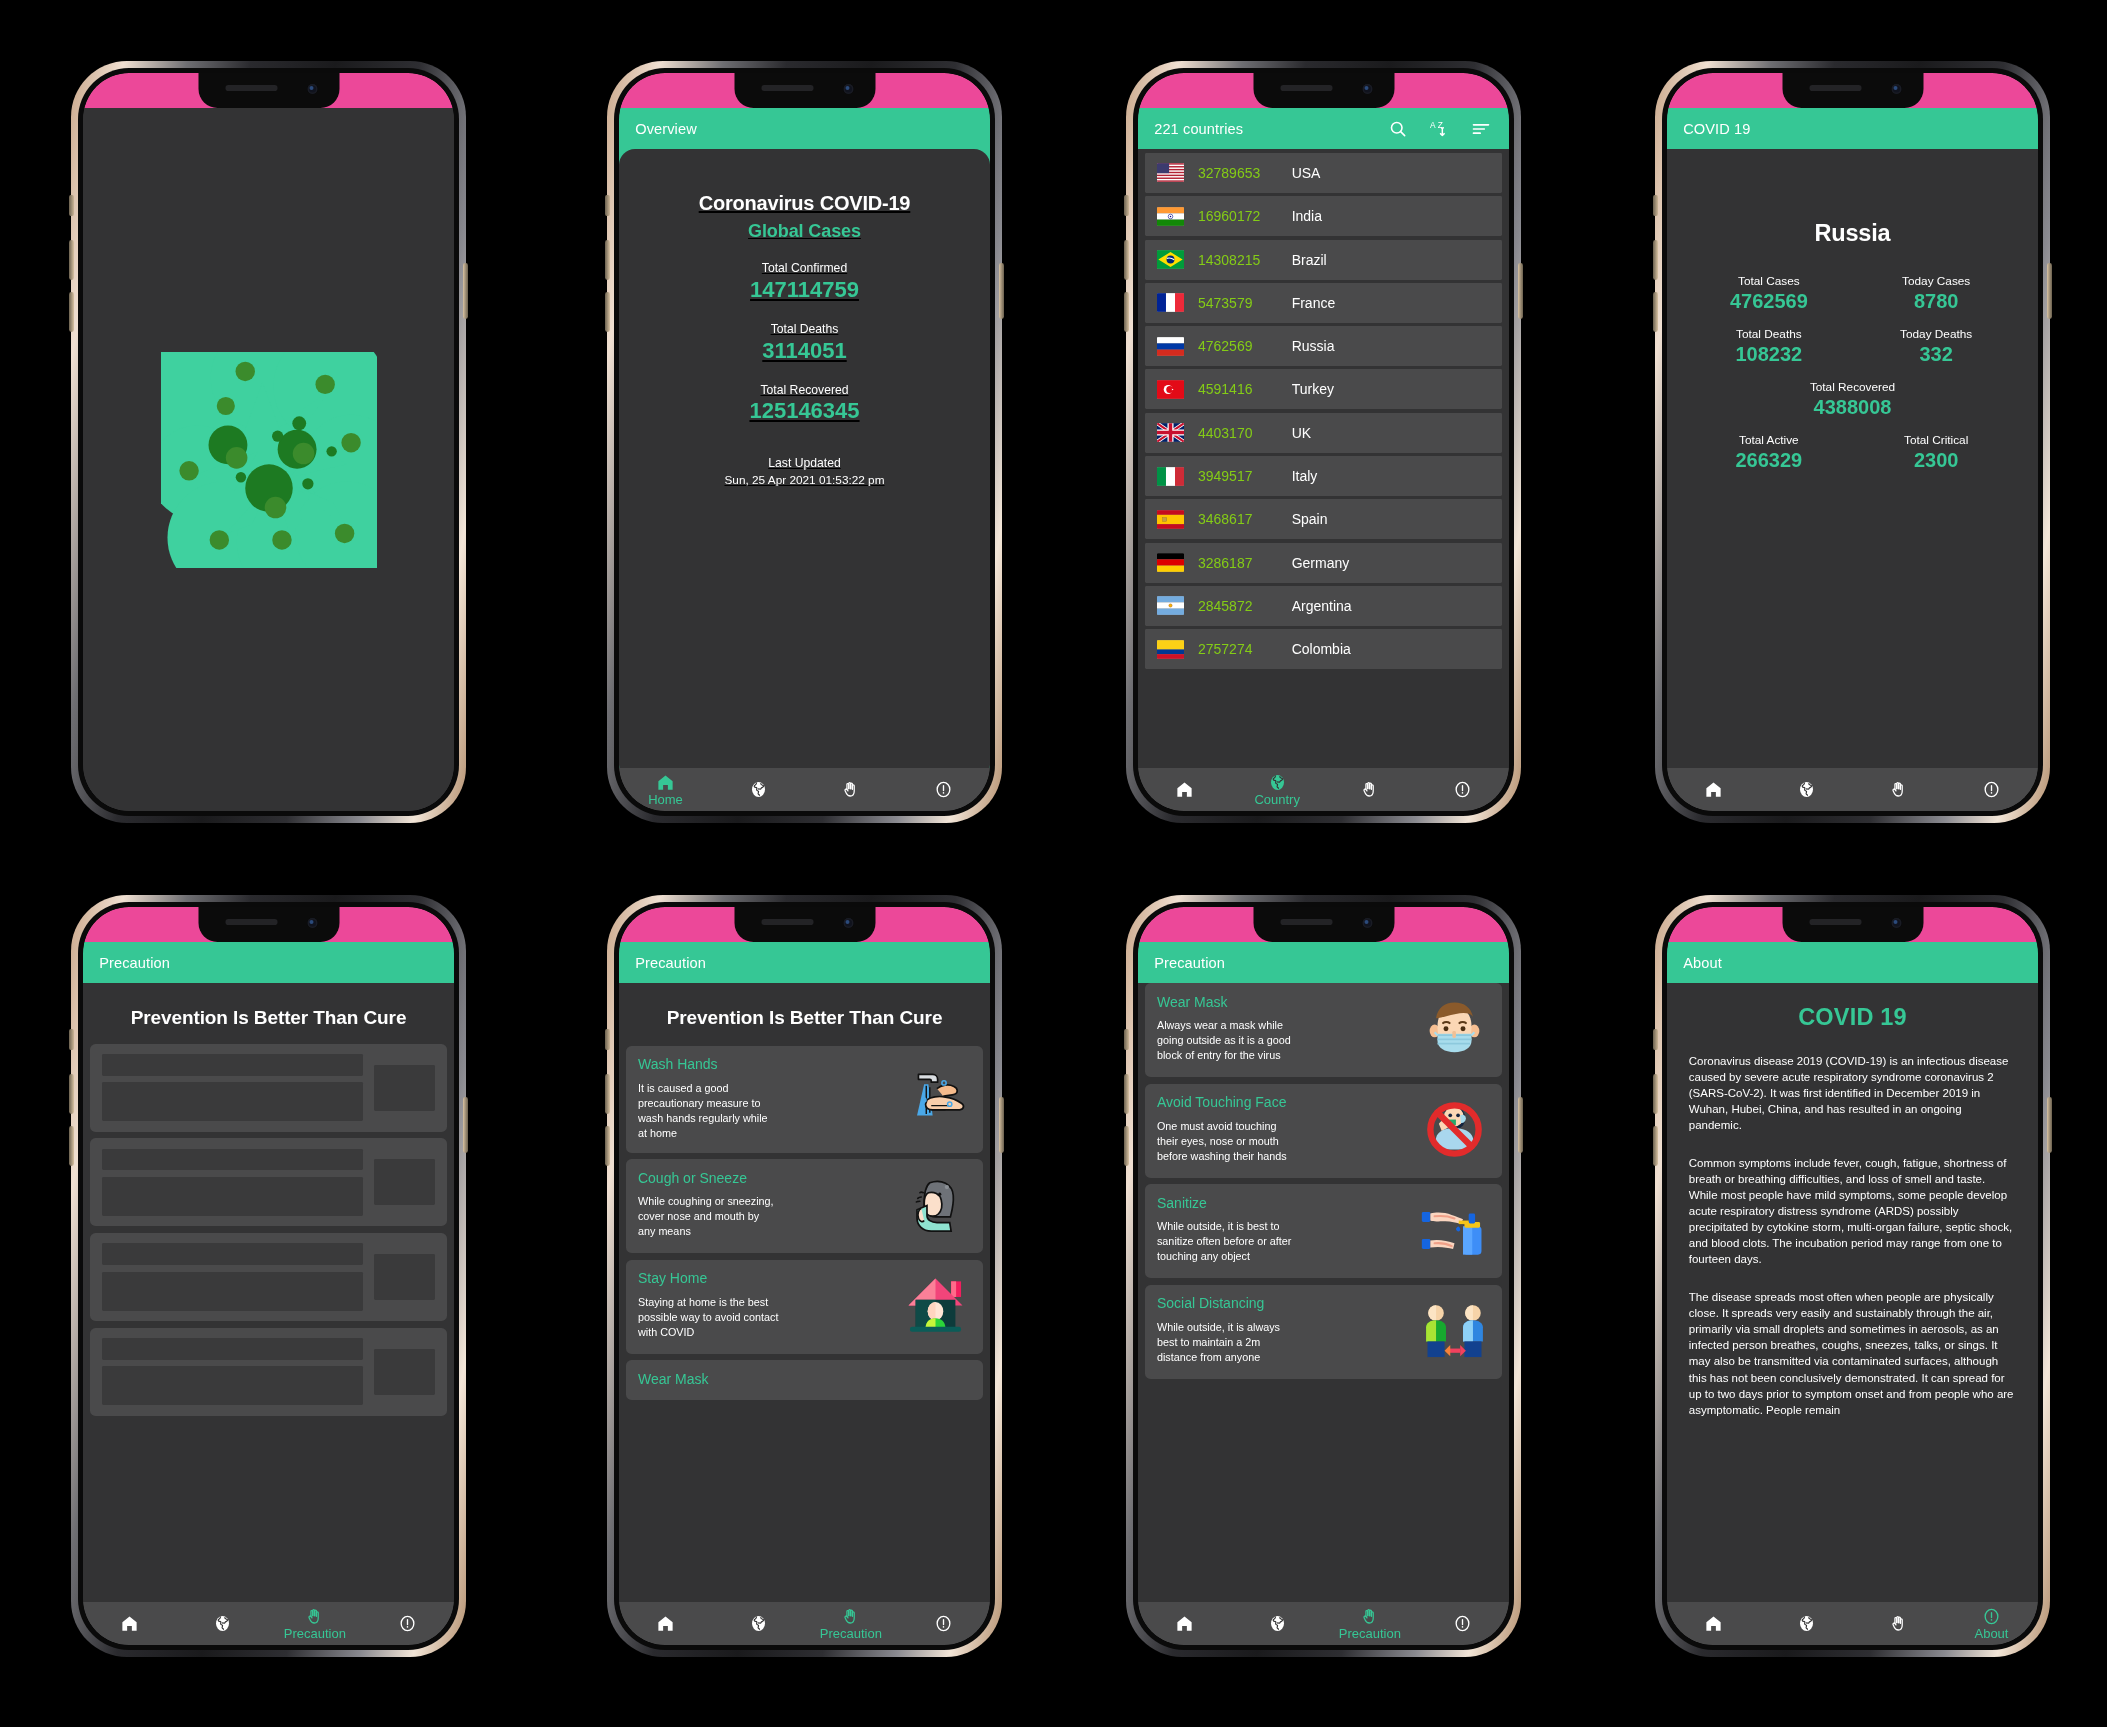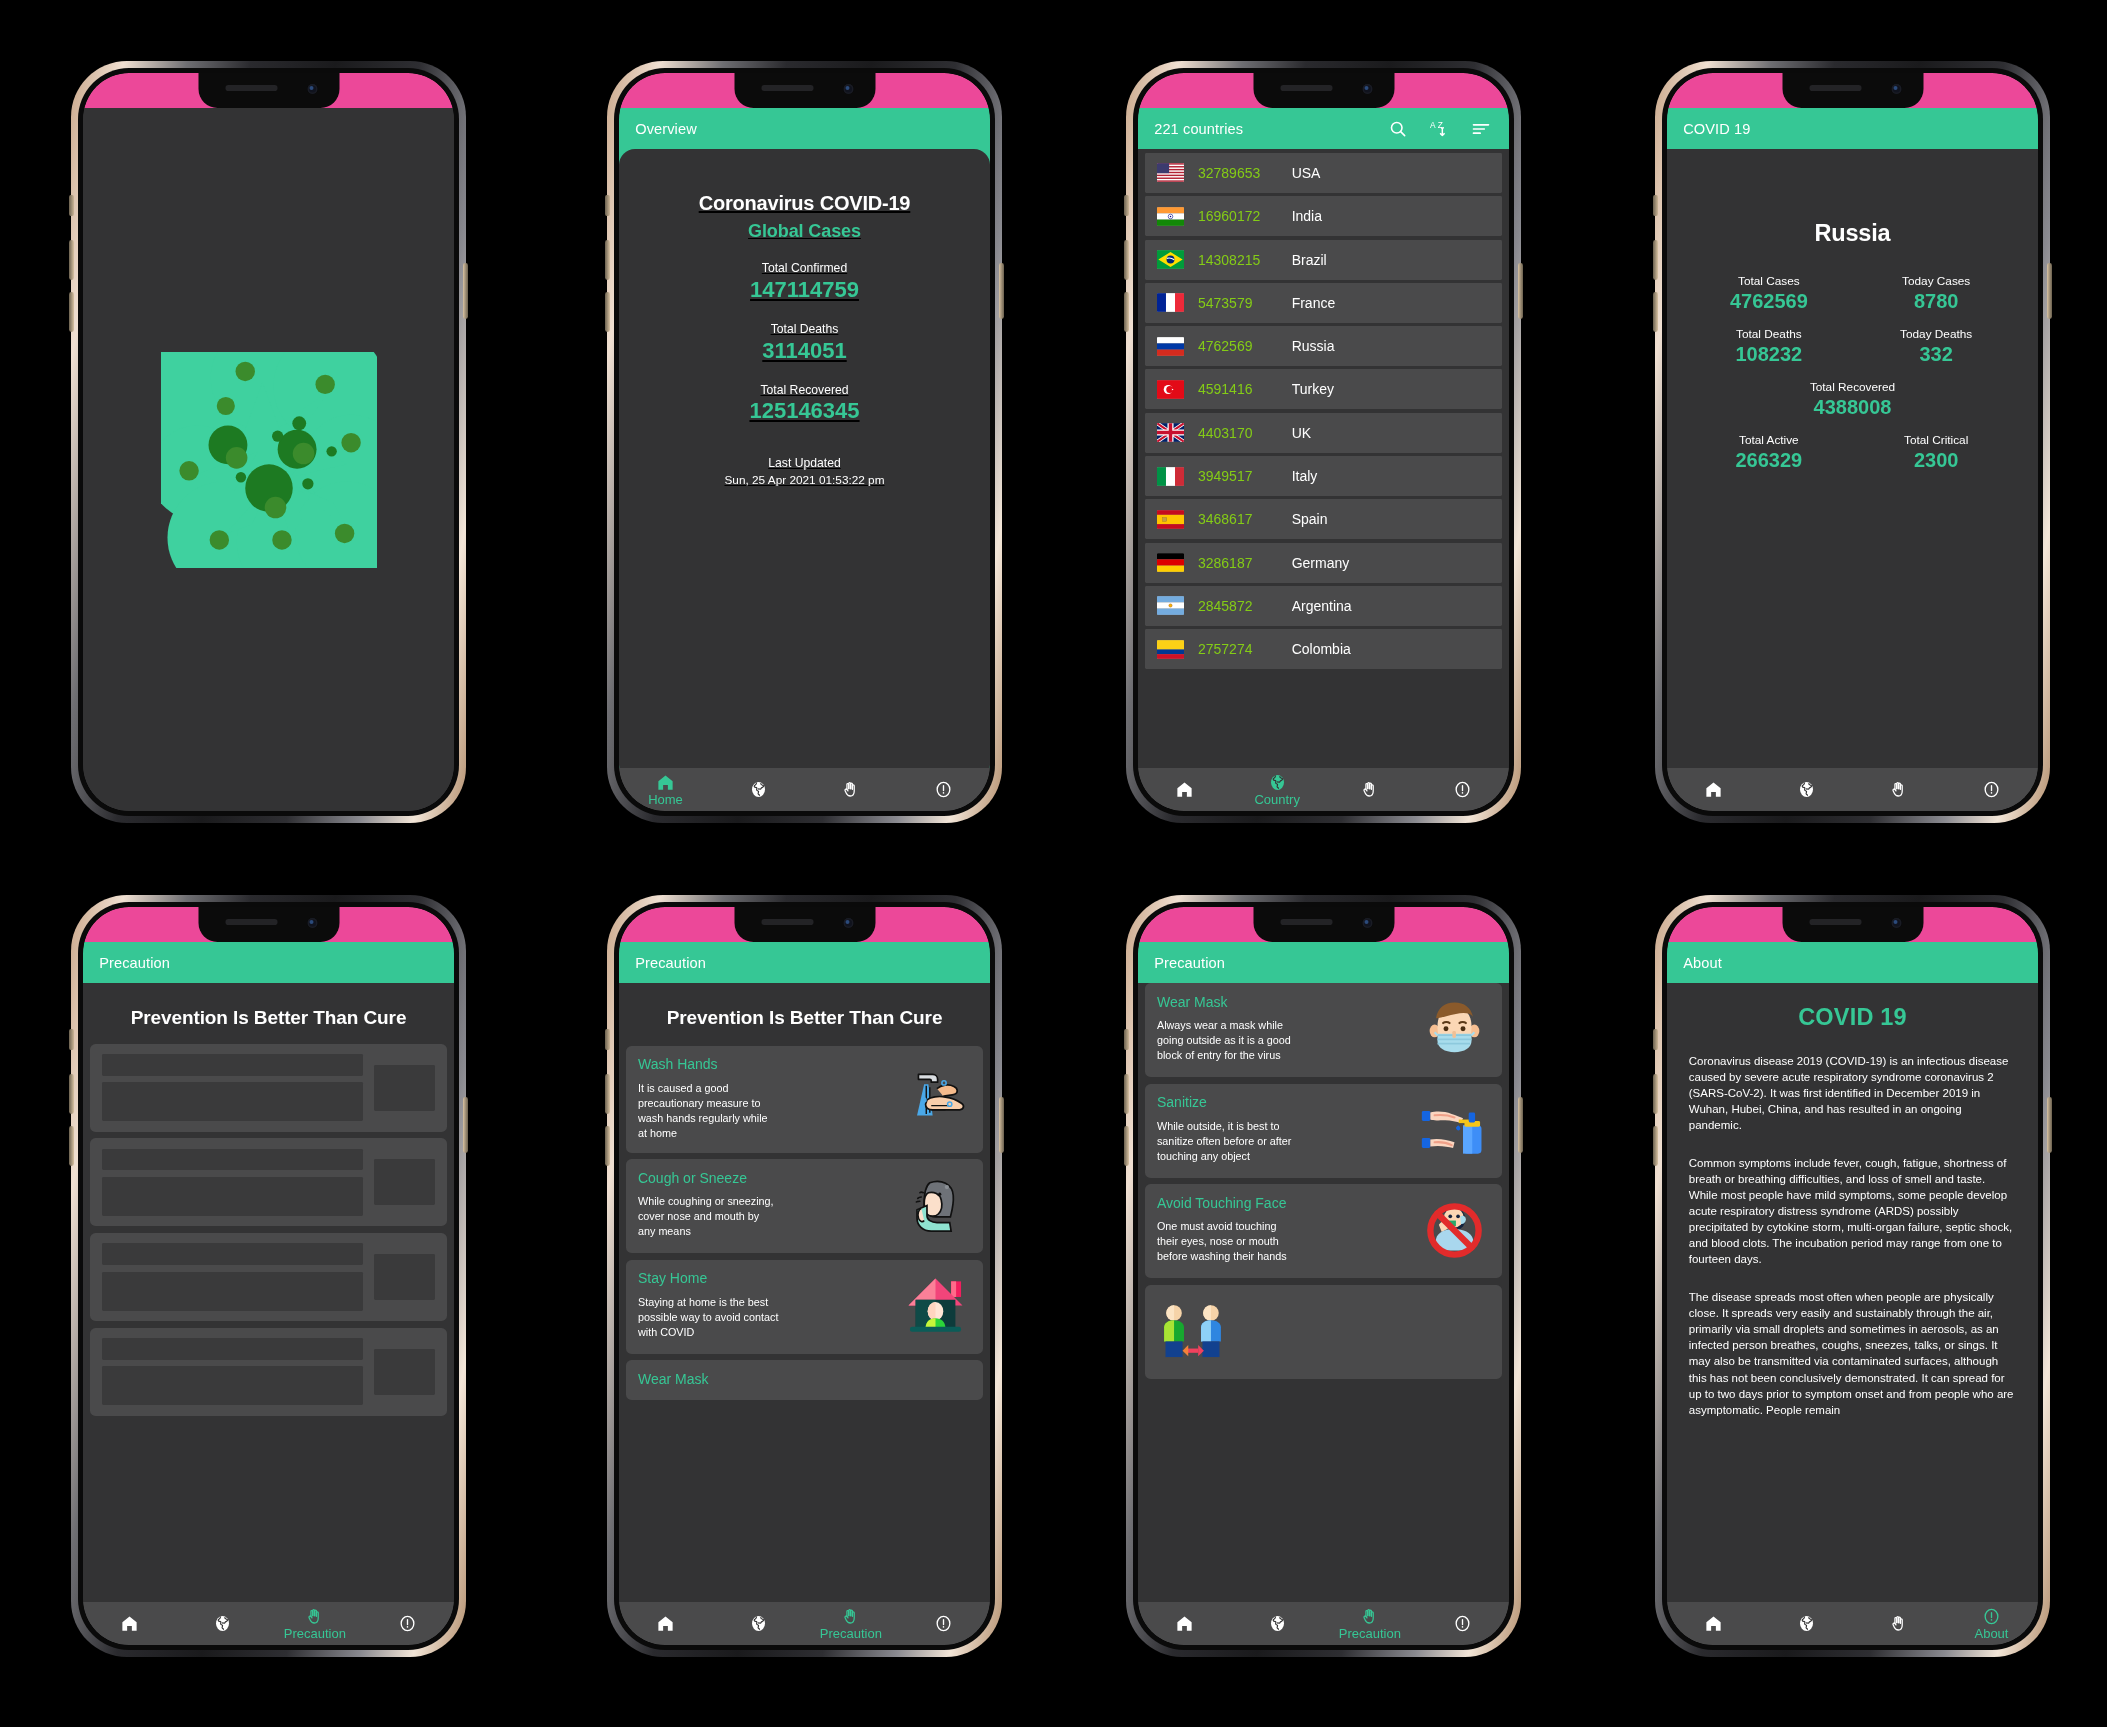--- a/index.html
+++ b/index.html
@@ -908,57 +908,61 @@
                     <circle cx="38" cy="49" r="3.5" fill="#4a2e12"></circle>
                     <circle cx="62" cy="49" r="3.5" fill="#4a2e12"></circle>
                     <path d="M26 56h48v10c0 10-10 16-24 16S26 76 26 66z" fill="#a8dcec"></path>
                     <path d="M26 58h48M26 64h48M26 70h46" stroke="#8dc9dd" stroke-width="2.4"></path>
                     <path d="M22 54 26 58M78 54 74 58" stroke="#a8dcec" stroke-width="3"></path>
                     <rect x="47" y="52" width="5" height="10" rx="2" fill="#f0c096"></rect>
                   </svg></div>
               </div>
               <div class="pcard">
                 <div class="pc-text">
+                  <div class="pc-title">Avoid Touching Face</div>
+                  <div class="pc-desc">One must avoid touching their eyes, nose or mouth before washing their hands</div>
+                </div>
+                <div class="pc-art"><svg viewBox="0 0 100 100" width="71" height="71">
+                    <path d="M36 24c6-8 20-8 26 0 5 7 3 16 0 20l-4 4-18-2z" fill="#12233e"></path>
+                    <ellipse cx="49" cy="32" rx="14" ry="14" fill="#fbd7b5"></ellipse>
+                    <circle cx="44" cy="30" r="2.6" fill="#12233e"></circle>
+                    <circle cx="55" cy="30" r="2.6" fill="#12233e"></circle>
+                    <path d="M36 36h16v8H36z" fill="#2aa86a"></path>
+                    <path d="M58 30c4-2 8 0 8 4s-3 7-7 7" fill="#a8dcec"></path>
+                    <path d="M28 42c4-6 10-8 14-4 3 4 0 9-4 11l-6 3z" fill="#fbd7b5"></path>
+                    <path d="M24 62c2-10 14-14 26-14s24 5 26 14c2 8 0 14-4 16H28c-4-2-6-8-4-16z" fill="#a9d7ee"></path>
+                    <circle cx="50" cy="50" r="34" fill="none" stroke="#e22b2b" stroke-width="9"></circle>
+                    <path d="M26 26 74 74" stroke="#e22b2b" stroke-width="9" stroke-linecap="round"></path>
+                  </svg></div>
+              </div>
+              <div class="pcard">
+                <div class="pc-text">
                   <div class="pc-title">Sanitize</div>
                   <div class="pc-desc">While outside, it is best to sanitize often before or after touching any object</div>
                 </div>
                 <div class="pc-art"><svg viewBox="0 0 100 100" width="71" height="71">
                     <rect x="4" y="24" width="12" height="14" rx="2" fill="#1565e0"></rect>
                     <path d="M16 26c8-2 20-2 30 2 6 2 12 4 16 6l-3 7c-6-2-14-4-22-4-10 0-16 1-21-1z" fill="#fbd6c0"></path>
                     <path d="M22 30c10-1 20 0 28 3" stroke="#f0a088" stroke-width="3" stroke-linecap="round" fill="none"></path>
                     <rect x="4" y="62" width="12" height="14" rx="2" fill="#1565e0"></rect>
                     <path d="M16 64c10-2 24 0 34 4l-2 8c-8-2-20-4-32-2z" fill="#fbd6c0"></path>
                     <path d="M22 68c10-1 18 1 24 4" stroke="#f0a088" stroke-width="3" stroke-linecap="round" fill="none"></path>
                     <rect x="62" y="44" width="26" height="40" rx="5" fill="#3e8ef7"></rect>
                     <rect x="62" y="44" width="13" height="40" fill="#5aa6ff"></rect>
                     <rect x="64" y="38" width="22" height="8" rx="2" fill="#f5c518"></rect>
                     <rect x="70" y="26" width="9" height="14" rx="2" fill="#1565e0"></rect>
                     <path d="M56 36h14v5H56z" fill="#f5c518"></path>
                     <path d="M52 48c2-5 5-5 6 0 1 4-5 5-6 0z" fill="#1565e0"></path>
                   </svg></div>
               </div>
               <div class="pcard">
                 <div class="pc-text">
-                  <div class="pc-title">Avoid Touching Face</div>
-                  <div class="pc-desc">One must avoid touching their eyes, nose or mouth before washing their hands</div>
-                </div>
-                <div class="pc-art"><svg viewBox="0 0 100 100" width="71" height="71">
-                    <path d="M36 24c6-8 20-8 26 0 5 7 3 16 0 20l-4 4-18-2z" fill="#12233e"></path>
-                    <ellipse cx="49" cy="32" rx="14" ry="14" fill="#fbd7b5"></ellipse>
-                    <circle cx="44" cy="30" r="2.6" fill="#12233e"></circle>
-                    <circle cx="55" cy="30" r="2.6" fill="#12233e"></circle>
-                    <path d="M36 36h16v8H36z" fill="#2aa86a"></path>
-                    <path d="M58 30c4-2 8 0 8 4s-3 7-7 7" fill="#a8dcec"></path>
-                    <path d="M28 42c4-6 10-8 14-4 3 4 0 9-4 11l-6 3z" fill="#fbd7b5"></path>
-                    <path d="M24 62c2-10 14-14 26-14s24 5 26 14c2 8 0 14-4 16H28c-4-2-6-8-4-16z" fill="#a9d7ee"></path>
-                    <circle cx="50" cy="50" r="34" fill="none" stroke="#e22b2b" stroke-width="9"></circle>
-                    <path d="M26 26 74 74" stroke="#e22b2b" stroke-width="9" stroke-linecap="round"></path>
-                  </svg></div>
-              </div>
-              <div class="pcard">
+                  <div class="pc-title">Social Distancing</div>
+                  <div class="pc-desc">While outside, it is always best to maintain a 2m distance from anyone</div>
+                </div>
                 <div class="pc-art"><svg viewBox="0 0 100 100" width="71" height="71">
                     <circle cx="24" cy="24" r="11" fill="#f6d3a8"></circle>
                     <path d="M24 13a11 11 0 0 0 0 22z" fill="#fce4c4"></path>
                     <path d="M10 44c0-6 6-10 14-10s14 4 14 10v20H10z" fill="#17a82f"></path>
                     <path d="M10 44c0-6 6-10 14-10v30H10z" fill="#a9e334"></path>
                     <rect x="12" y="64" width="24" height="22" fill="#12418f"></rect>
                     <circle cx="76" cy="24" r="11" fill="#f6d3a8"></circle>
                     <path d="M76 13a11 11 0 0 0 0 22z" fill="#fce4c4"></path>
                     <path d="M62 44c0-6 6-10 14-10s14 4 14 10v20H62z" fill="#2f86e0"></path>
                     <path d="M62 44c0-6 6-10 14-10v30H62z" fill="#8ed1f7"></path>

